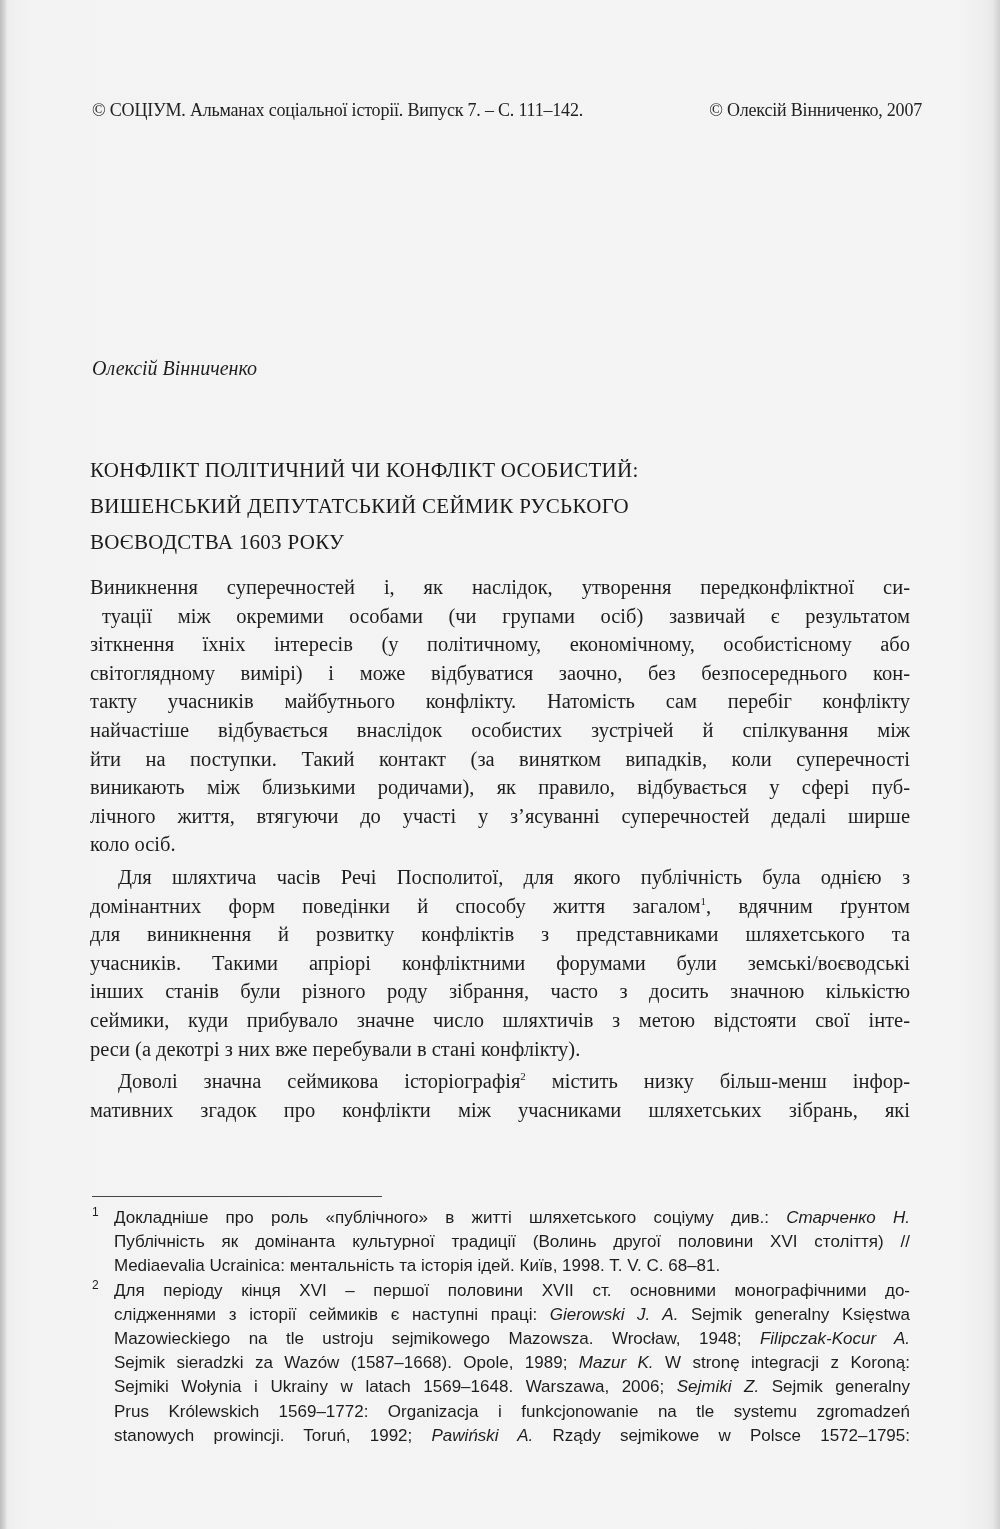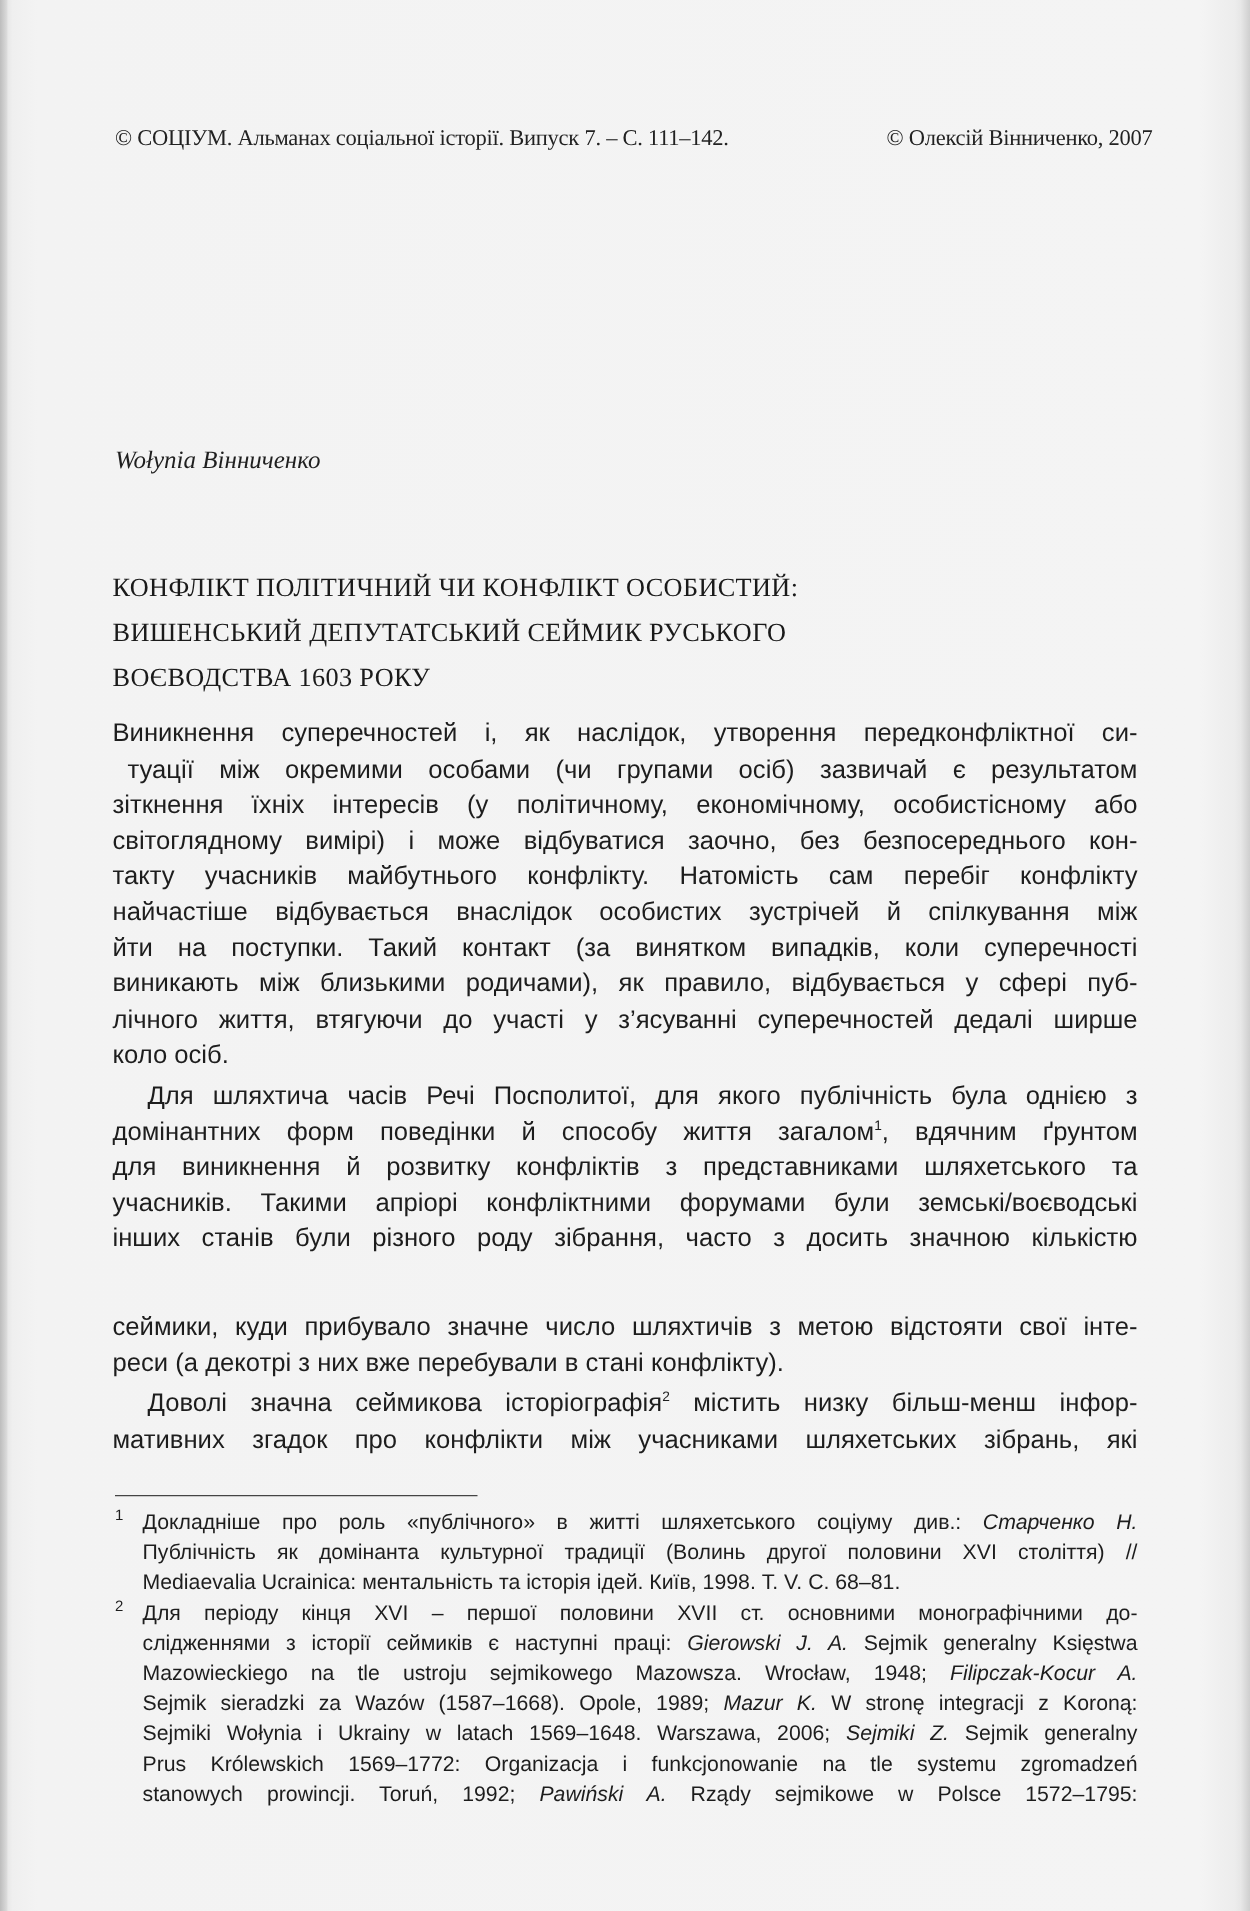--- a/index.html
+++ b/index.html
@@ -70,21 +70,21 @@
       letter-spacing: 0.3px;
       color: #1a1a1a;
     }
     .title .line { display: block; white-space: nowrap; }
 
     .body {
       position: absolute;
       left: 90px;
       top: 573px;
       width: 820px;
-      font-family: Liberation Sans, sans-serif;
+      font-family: Liberation Serif, serif;
       font-size: 20.5px;
       line-height: 28.6px;
       color: #1d1d1d;
     }
     .body .line {
       display: block;
       white-space: nowrap;
       text-align: justify;
       text-align-last: justify;
       transform-origin: left top;
@@ -138,21 +138,21 @@
 
 <div class="page">
   <div class="left-edge"></div>
   <div class="right-edge"></div>
 
   <div class="running-head">
     <span class="left">© СОЦІУМ. Альманах соціальної історії. Випуск 7. – С. 111–142.</span>
     <span class="right">© Олексій Вінниченко, 2007</span>
   </div>
 
-  <div class="author">Wołynia Вінниченко</div>
+  <div class="author">Олексій Вінниченко</div>
 
   <div class="title">
     <span class="line">КОНФЛІКТ ПОЛІТИЧНИЙ ЧИ КОНФЛІКТ ОСОБИСТИЙ:</span>
     <span class="line">ВИШЕНСЬКИЙ ДЕПУТАТСЬКИЙ СЕЙМИК РУСЬКОГО</span>
     <span class="line">ВОЄВОДСТВА 1603 РОКУ</span>
   </div>
 
   <div class="body">
 
     <div>
@@ -168,21 +168,21 @@
       <span class="line last" style="display: block;">коло осіб.</span>
     </div>
     <div class="para-gap"></div>
 
     <div>
       <span class="line indent" style="display: block;">Для шляхтича часів Речі Посполитої, для якого публічність була однією з</span>
       <span class="line" style="display: block;"><span>домінантних форм поведінки й способу життя загалом</span><sup>1</sup><span>, вдячним ґрунтом</span></span>
       <span class="line" style="display: block;">для виникнення й розвитку конфліктів з представниками шляхетського та</span>
       <span class="line" style="display: block;">учасників. Такими апріорі конфліктними форумами були земські/воєводські</span>
       <span class="line" style="display: block;">інших станів були різного роду зібрання, часто з досить значною кількістю</span>
-      <span class="line" style="display: block; margin-top: 42px;">сеймики, куди прибувало значне число шляхтичів з метою відстояти свої інте-</span>
+      <span class="line" style="display: block;">сеймики, куди прибувало значне число шляхтичів з метою відстояти свої інте-</span>
       <span class="line last" style="display: block;">реси (а декотрі з них вже перебували в стані конфлікту).</span>
     </div>
     <div class="para-gap"></div>
 
     <div>
       <span class="line indent" style="display: block;"><span>Доволі значна сеймикова історіографія</span><sup>2</sup><span> містить низку більш-менш інфор-</span></span>
       <span class="line" style="display: block;">мативних згадок про конфлікти між учасниками шляхетських зібрань, які</span>
     </div>
   </div>
 

